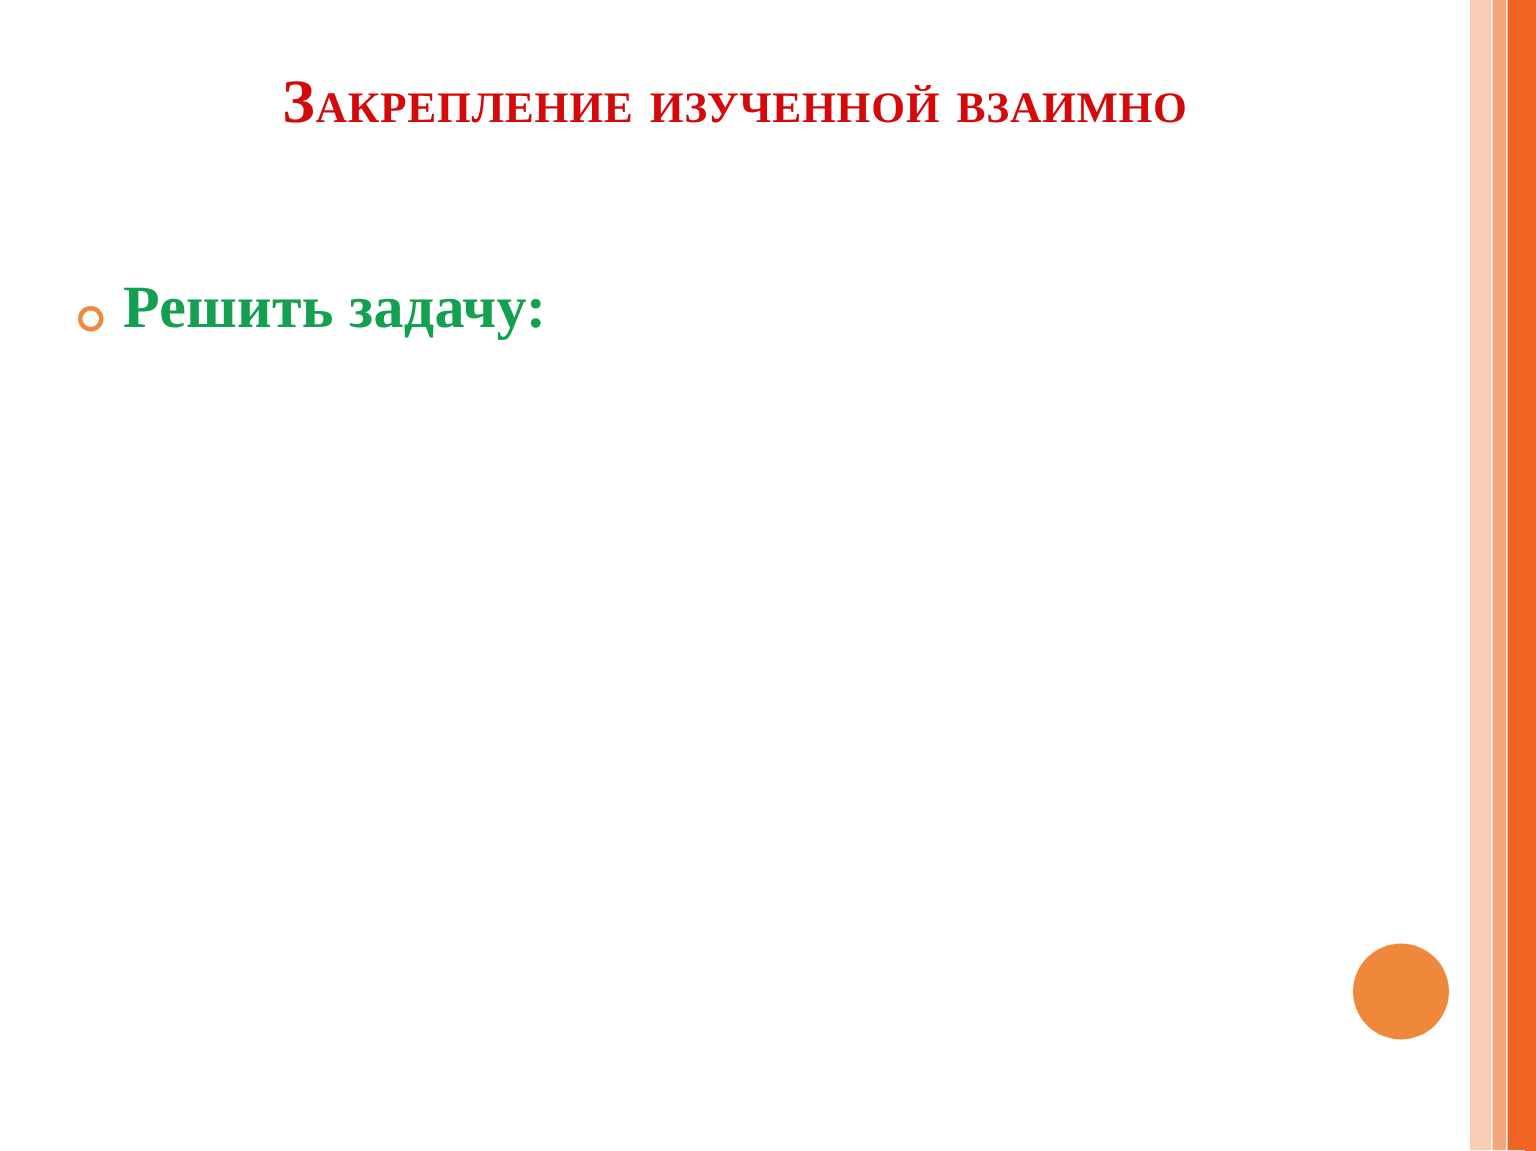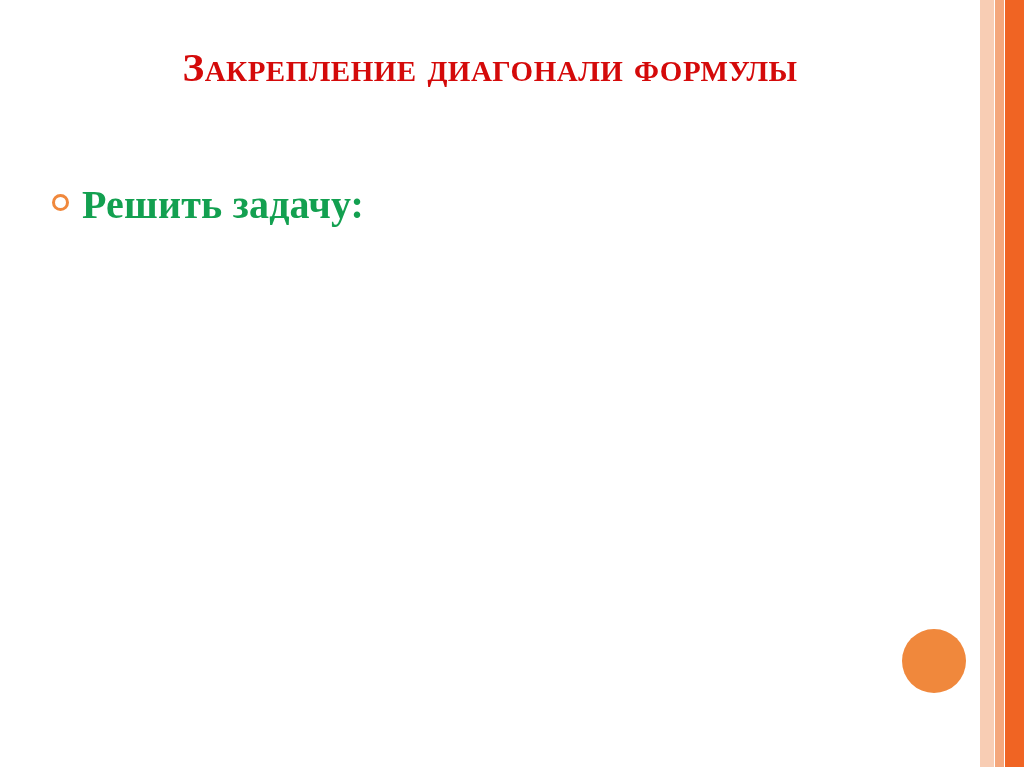--- a/index.html
+++ b/index.html
@@ -64,21 +64,21 @@
   
   .body-list {
     position: absolute;
     left: 52px;
     top: 178px;
     width: 830px;
   }
 
   .bullet-row {
     display: flex;
-    align-items: flex-start;
+    align-items: center;
     margin-bottom: 6px;
   }
 
   .bullet-mark {
     flex: 0 0 auto;
     width: 17px;
     height: 17px;
     margin-top: 16px;
     margin-right: 13px;
     border: 3px solid #f0883c;
@@ -115,21 +115,21 @@
 </style>
 </head>
 <body>
 
 <div class="slide">
 
   <div class="stripe stripe-a"></div>
   <div class="stripe stripe-b"></div>
   <div class="stripe stripe-c"></div>
 
-  <div class="title">Закрепление диагонали формулы</div>
+  <div class="title">Закрепление изученной взаимно</div>
 
   <div class="body-list">
 
     <div class="bullet-row">
       <span class="bullet-mark"></span>
       <span class="bullet-text">Решить задачу:</span>
     </div>
 
 
   </div>

